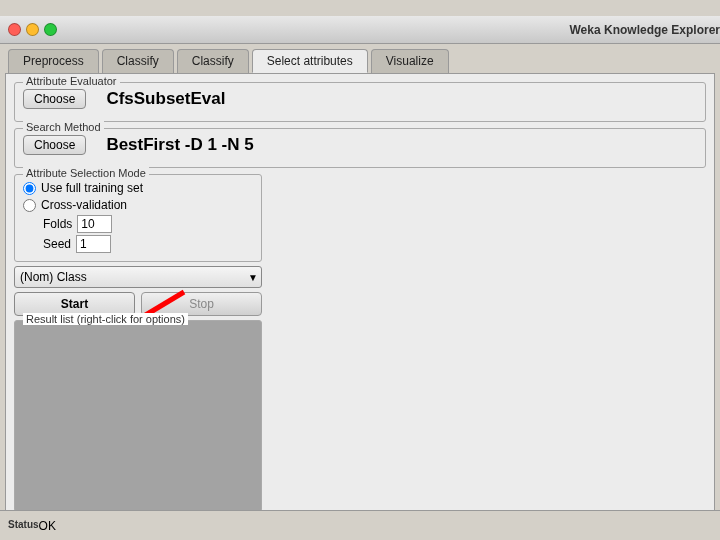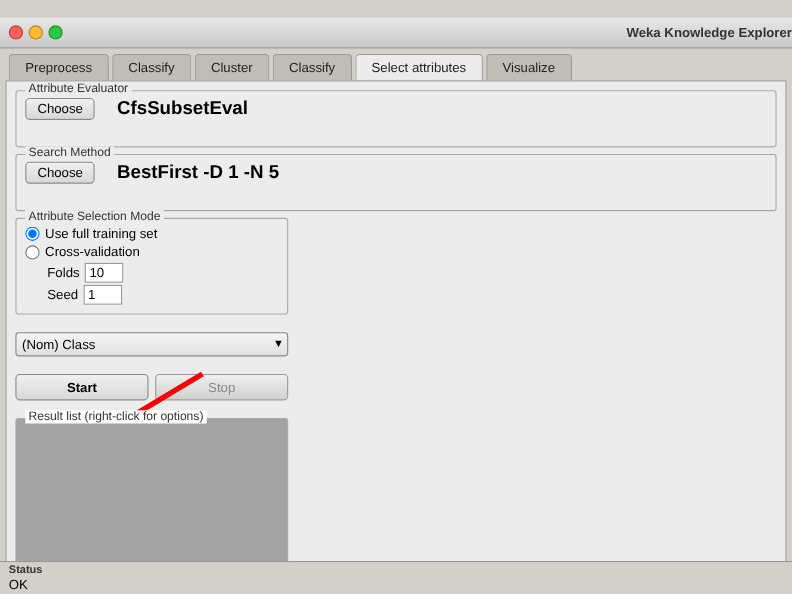--- a/index.html
+++ b/index.html
@@ -79,21 +79,21 @@
       height: 448px;
       display: flex;
       flex-direction: column;
       gap: 6px;
     }
 
     
     .group-box {
       border: 1px solid #aaa;
       border-radius: 3px;
-      padding: 6px 8px 24px 8px;
+      padding: 6px 8px 12px 8px;
       position: relative;
       background: #ececec;
     }
     .group-label {
       position: absolute;
       top: -8px;
       left: 8px;
       background: #ececec;
       padding: 0 3px;
       font-size: 11px;
@@ -124,21 +124,21 @@
     
     .selection-area {
       display: flex;
       gap: 8px;
       flex: 1;
     }
     .left-panel {
       width: 248px;
       display: flex;
       flex-direction: column;
-      gap: 16px;
+      gap: 4px;
     }
     .right-panel {
       flex: 1;
       border: 1px solid #aaa;
       border-radius: 3px;
       position: relative;
       background: white;
     }
     .right-panel-label {
       position: absolute;
@@ -270,21 +270,21 @@
       align-items: center;
       padding: 0 8px;
       justify-content: space-between;
       position: absolute;
       bottom: 0;
       left: 0;
       right: 0;
     }
     .status-left {
       display: flex;
-      flex-direction: column;
+      text-align: right;
     }
     .status-label {
       font-size: 10px;
       font-weight: bold;
       color: #333;
     }
     .status-value {
       font-size: 12px;
       color: #000;
     }
@@ -325,21 +325,20 @@
     <div class="tb-btn tb-close"></div>
     <div class="tb-btn tb-min"></div>
     <div class="tb-btn tb-max"></div>
   </div>
   <span class="title-text">Weka Knowledge Explorer</span>
 </div>
 
 <div class="tabs-bar">
   <div class="tab">Preprocess</div>
   <div class="tab">Classify</div>
-  <div class="tab">Cluster</div>
   <div class="tab">Classify</div>
   <div class="tab active">Select attributes</div>
   <div class="tab">Visualize</div>
 </div>
 
 <div class="main-content">
 
   <div class="group-box">
     <span class="group-label">Attribute Evaluator</span>
     <div class="row-inline">

